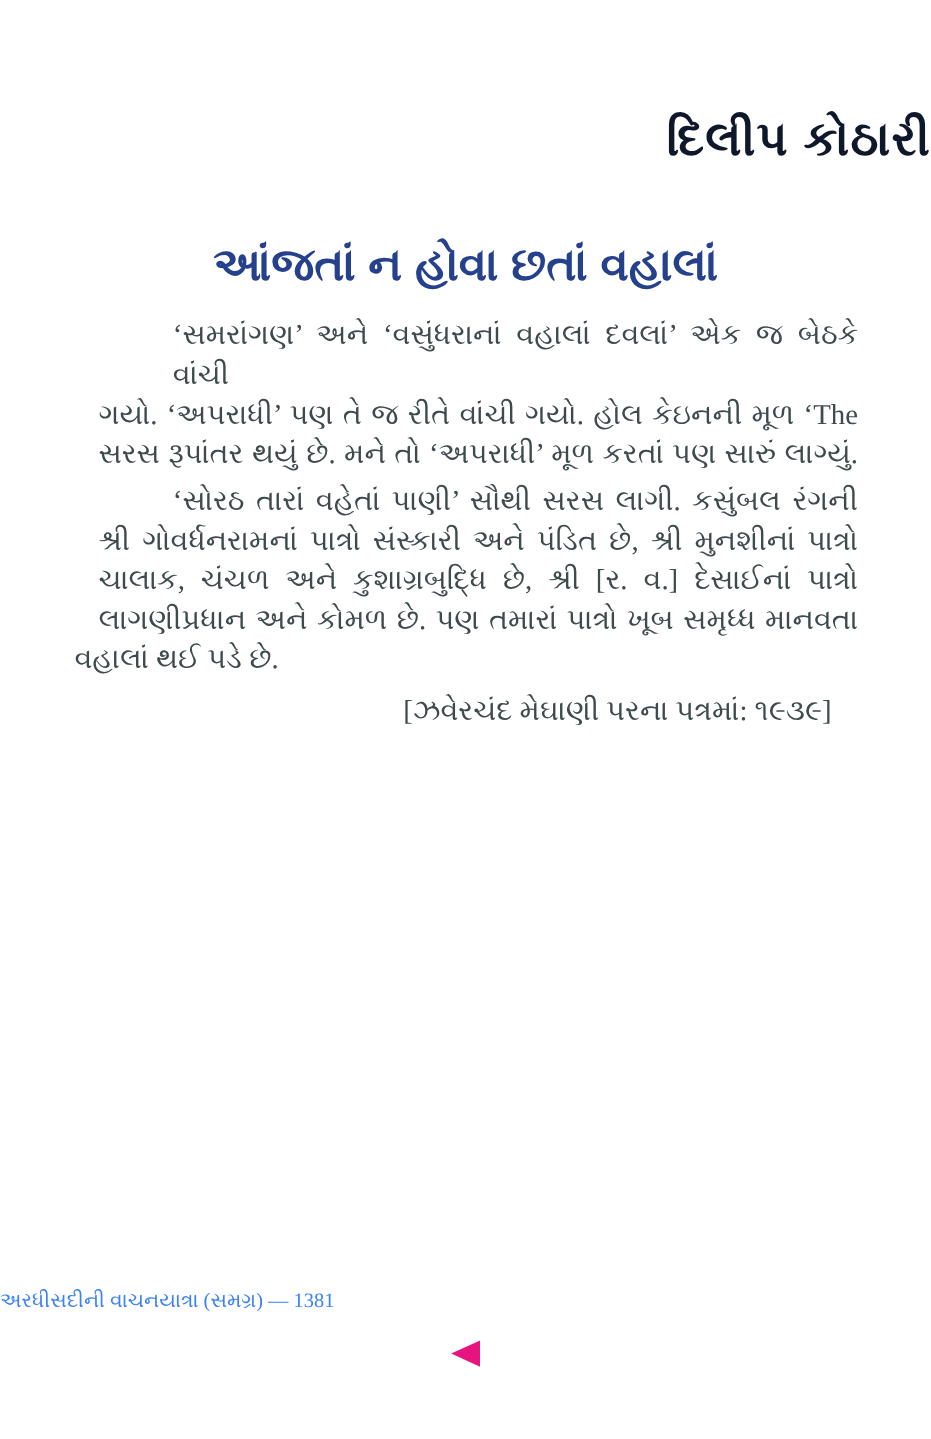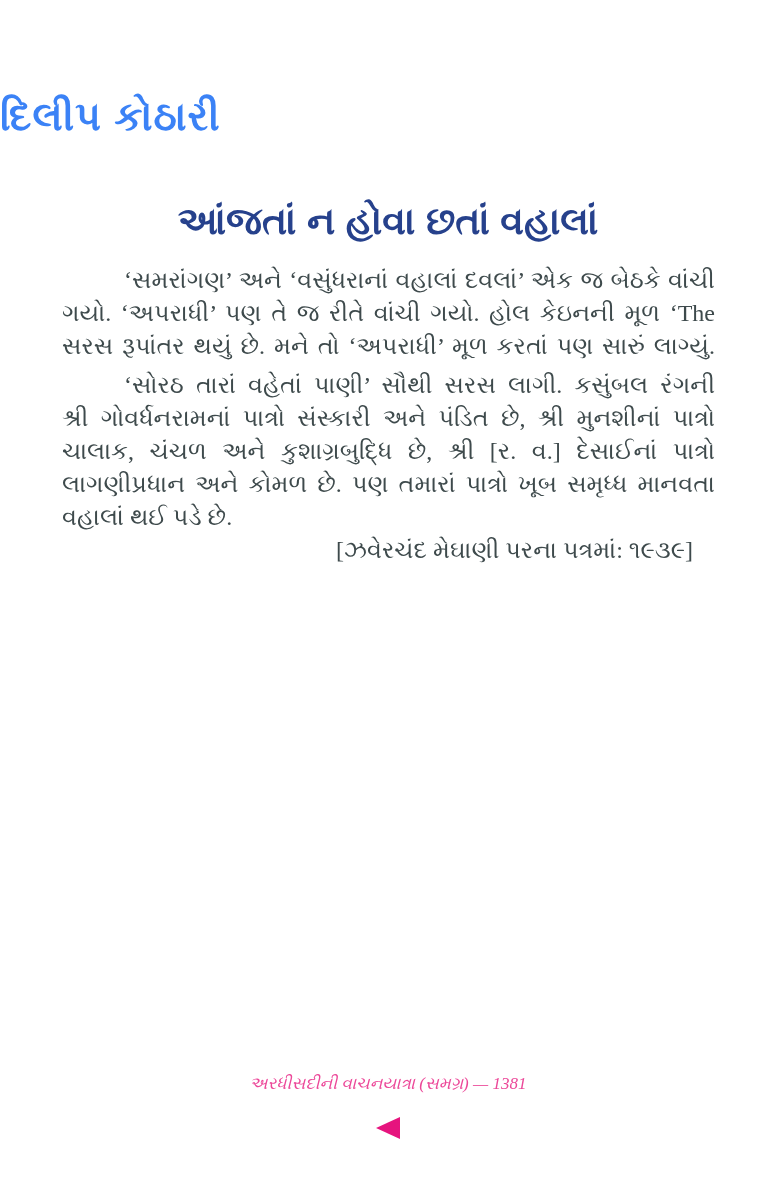--- a/index.html
+++ b/index.html
@@ -17,26 +17,26 @@
   .page {
     position: absolute;
     inset: 0;
     background: #ffffff;
   }
   .author-name {
     position: absolute;
     top: 94px;
     left: 0;
     width: 100%;
-    text-align: left;
+    text-align: right;
     font-family: "Liberation Sans", "DejaVu Sans", sans-serif;
     font-size: 40px;
     font-weight: bold;
     letter-spacing: 1px;
-    color: #3b82f6;
+    color: #0f172a;
   }
   .article-title {
     position: absolute;
     top: 200px;
     left: 0;
     width: 100%;
     text-align: center;
     font-family: "Liberation Sans", "DejaVu Sans", sans-serif;
     font-size: 38px;
     font-weight: bold;
@@ -53,39 +53,39 @@
   }
   .paragraph { margin: 0; }
   .paragraph + .paragraph { margin-top: 6px; }
   .line {
     white-space: nowrap;
   }
   .line.justify {
     white-space: normal;
     text-align: justify;
     text-align-last: justify;
+    margin-left: 20px;
   }
   .line.indent {
     padding-left: 62px;
   }
   .attribution {
+    margin-top: 10px;
     text-align: right;
     padding-right: 22px;
     font-size: 24px;
     color: #3e4a4c;
   }
   .page-footer {
     position: absolute;
     top: 1074px;
     left: 0;
     width: 100%;
-    text-align: center;
     font-size: 17px;
-    color: #ec4899;
-    font-style: italic;
+    color: #3b82f6;
   }
   .nav-triangle {
     position: absolute;
     top: 1117px;
     left: 376px;
     width: 0;
     height: 0;
     border-top: 11px solid transparent;
     border-bottom: 11px solid transparent;
     border-right: 24px solid #e6147e;

